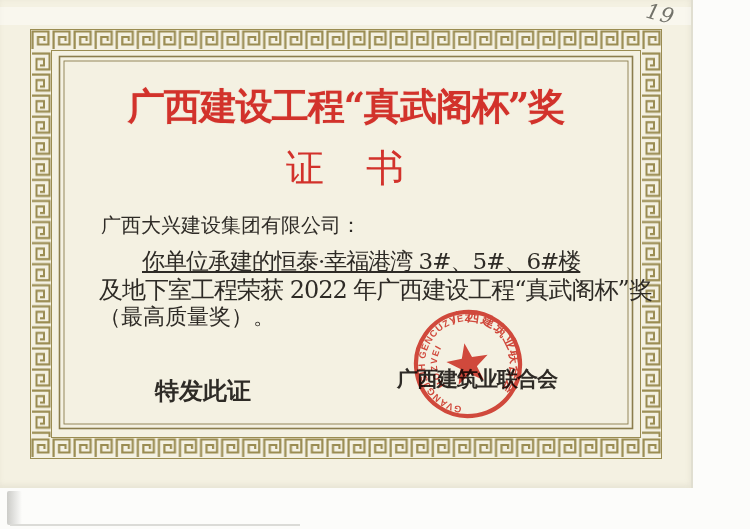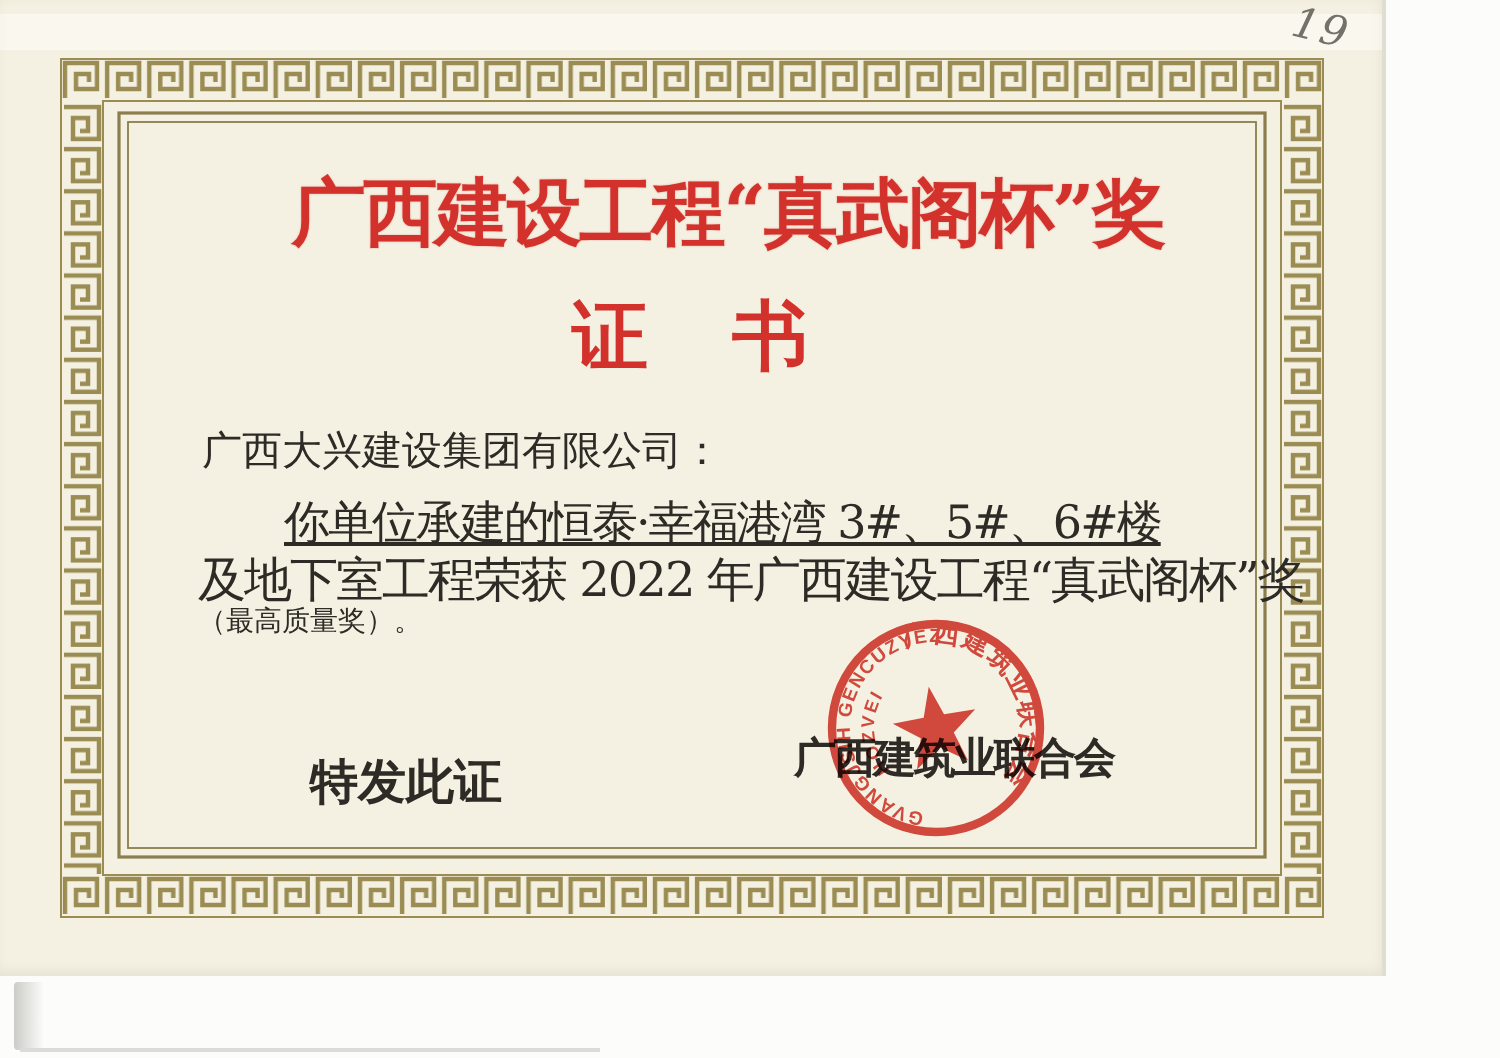--- a/index.html
+++ b/index.html
@@ -38,36 +38,36 @@
   .border-svg, .seal-svg { position: absolute; }
   .border-svg { left: 0; top: 0; }
 
   .handwritten-number {
     position: absolute; left: 646px; top: 2px;
     font-size: 21px; font-style: italic; color: #72726a;
     transform: rotate(14deg); letter-spacing: 1px;
   }
 
   .title {
-    position: absolute; left: 77px; top: 82px; width: 574px;
+    position: absolute; left: 59px; top: 82px; width: 574px;
     text-align: center; font-size: 37px; font-weight: 700;
     color: #d2322b; letter-spacing: -1px; white-space: nowrap;
     text-shadow: 0 0 1px rgba(210,50,43,0.4);
   }
   .subtitle {
     position: absolute; left: 59px; top: 143px; width: 574px;
-    text-align: center; font-size: 38px; font-weight: 700;
+    text-align: center; font-size: 38px; font-weight: 400;
     color: #d2322b; letter-spacing: 2px; white-space: nowrap;
   }
 
   .bodytext { position: absolute; color: #2e2b26; white-space: nowrap; }
   .recipient { left: 101px; top: 212px; font-size: 20px; letter-spacing: 0px; }
   .body-line1 { left: 142px; top: 246px; font-size: 23px; letter-spacing: -1px; text-decoration: underline; }
   .body-line2 { left: 99px;  top: 274px; font-size: 24px; letter-spacing: -1px; }
-  .body-line3 { left: 99px;  top: 302px; font-size: 14px; }
+  .body-line3 { left: 99px;  top: 302px; font-size: 22px; }
   .closing    { left: 155px; top: 335px; font-size: 24px; font-weight: 700; margin-top: 40px; }
 
   .issuer {
     position: absolute; left: 397px; top: 365px; font-size: 21px;
     font-weight: 700; color: #2e2b26; letter-spacing: -1px; white-space: nowrap;
   }
   .issue-date {
     position: absolute; left: 411px; top: 396px; font-size: 20px;
     font-weight: 600; color: #2e2b26; letter-spacing: 1px; white-space: nowrap;
   }

